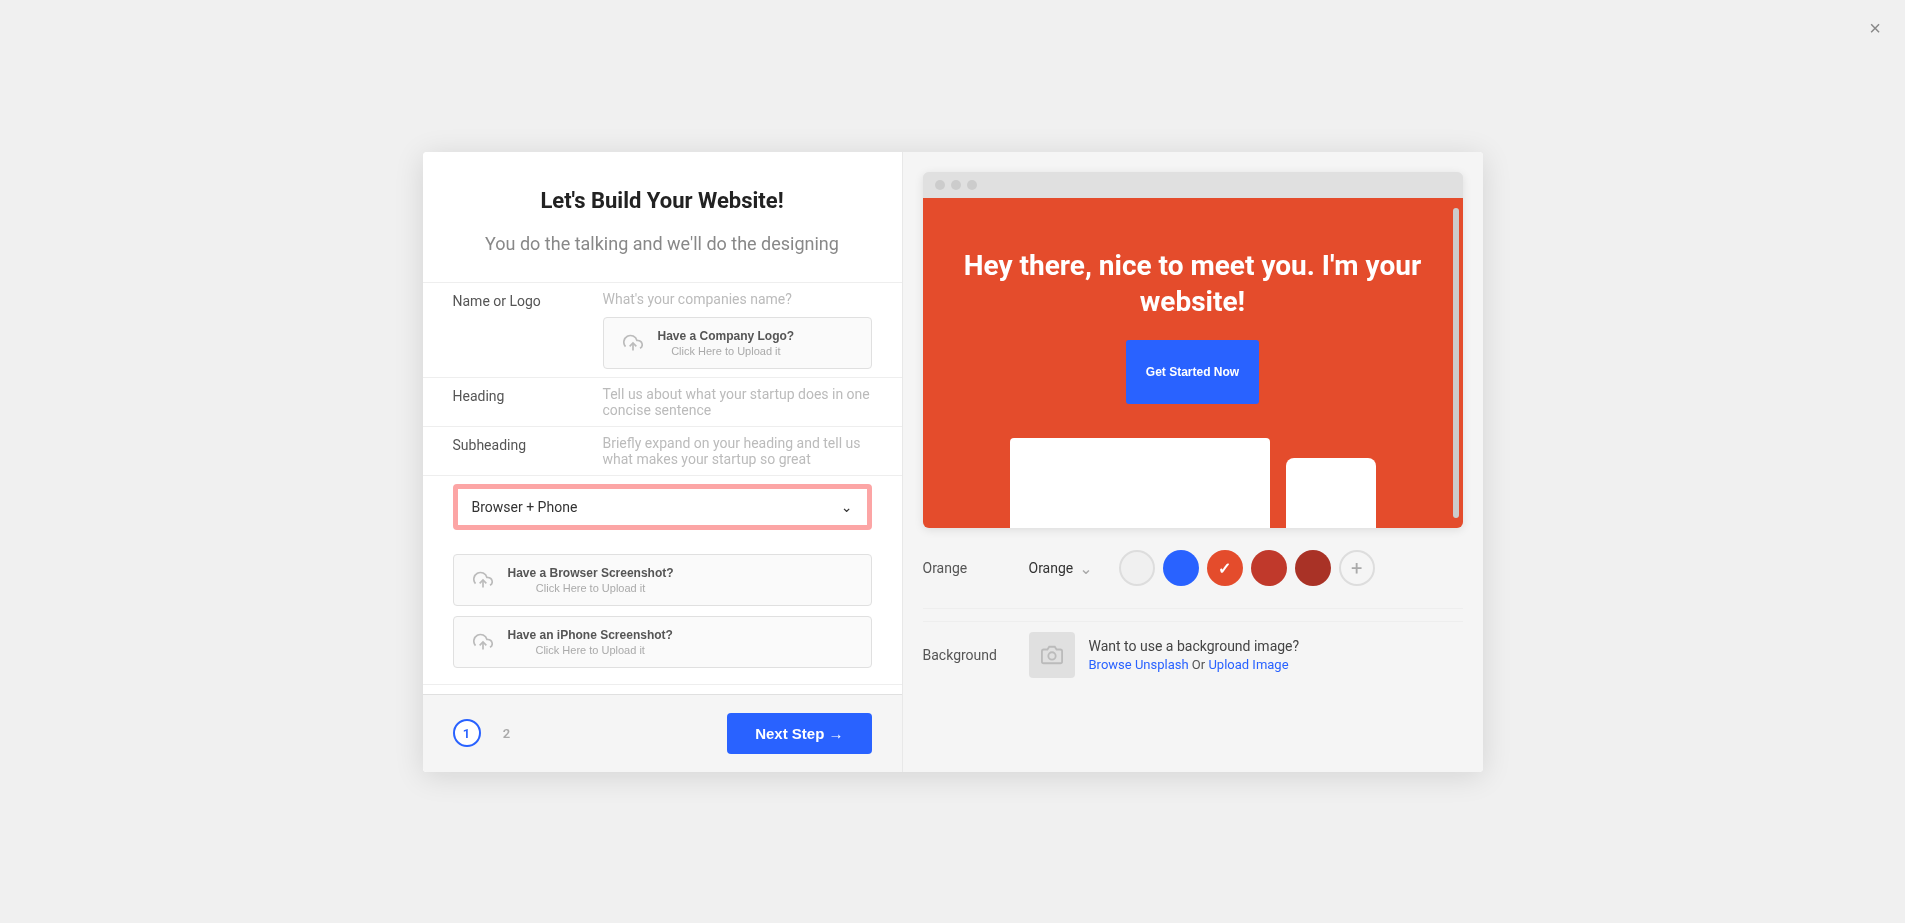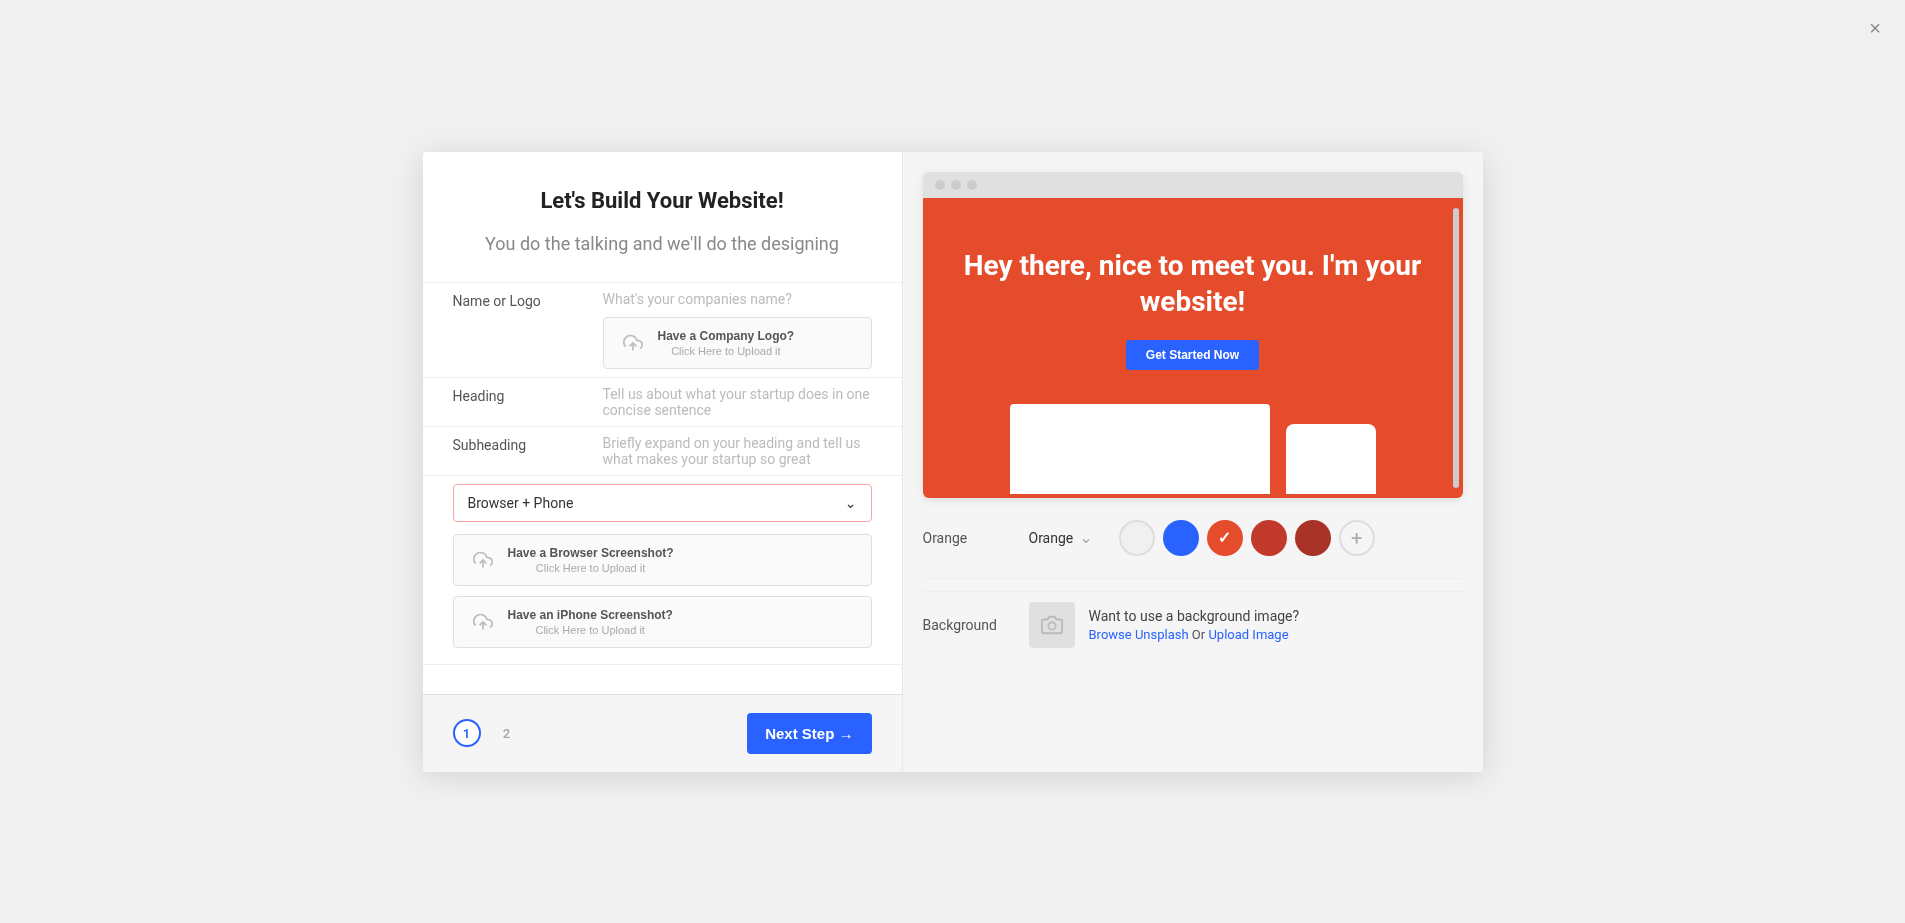--- a/index.html
+++ b/index.html
@@ -141,25 +141,25 @@
 
     .heading-placeholder {
       font-size: 14px;
       color: #bbb;
     }
 
     .visuals-dropdown {
       display: flex;
       align-items: center;
       justify-content: space-between;
-      border: 1px solid #fca5a5;
+      border: 5px solid #fca5a5;
       border-radius: 4px;
       padding: 10px 14px;
       cursor: pointer;
-      margin-bottom: 12px;
+      margin-bottom: 24px;
     }
 
     .visuals-dropdown span {
       font-size: 14px;
       color: #333;
     }
 
     .chevron-icon {
       color: #aaa;
       font-size: 16px;
@@ -200,21 +200,21 @@
 
     .page-num.inactive {
       color: #aaa;
     }
 
     .next-btn {
       background: #2962ff;
       color: #fff;
       border: none;
       border-radius: 4px;
-      padding: 12px 18px;
+      padding: 12px 28px;
       font-size: 15px;
       font-weight: 600;
       cursor: pointer;
       display: flex;
       align-items: center;
       gap: 8px;
     }
 
     
     .right-panel {
@@ -265,21 +265,21 @@
       color: #fff;
       line-height: 1.3;
       margin-bottom: 20px;
     }
 
     .browser-cta-btn {
       background: #2962ff;
       color: #fff;
       border: none;
       border-radius: 3px;
-      padding: 8px 20px;
+      padding: 25px 20px;
       font-size: 12px;
       font-weight: 600;
       cursor: pointer;
       margin-bottom: 24px;
     }
 
     .browser-mockup-area {
       display: flex;
       justify-content: center;
       gap: 16px;

